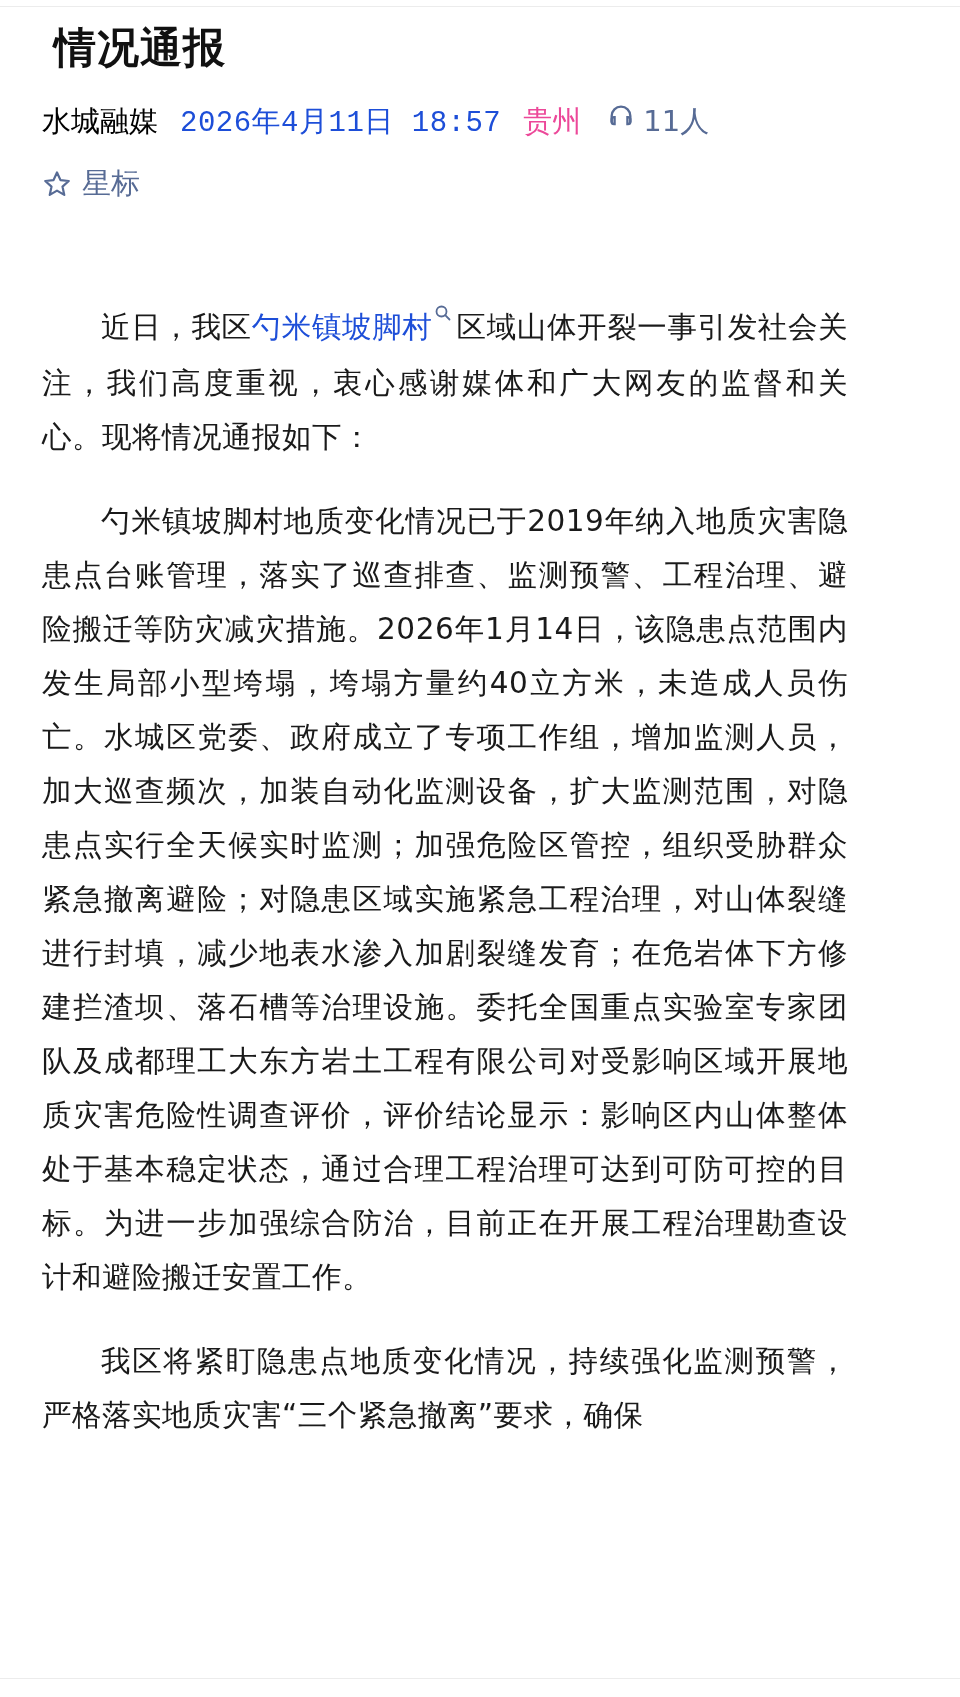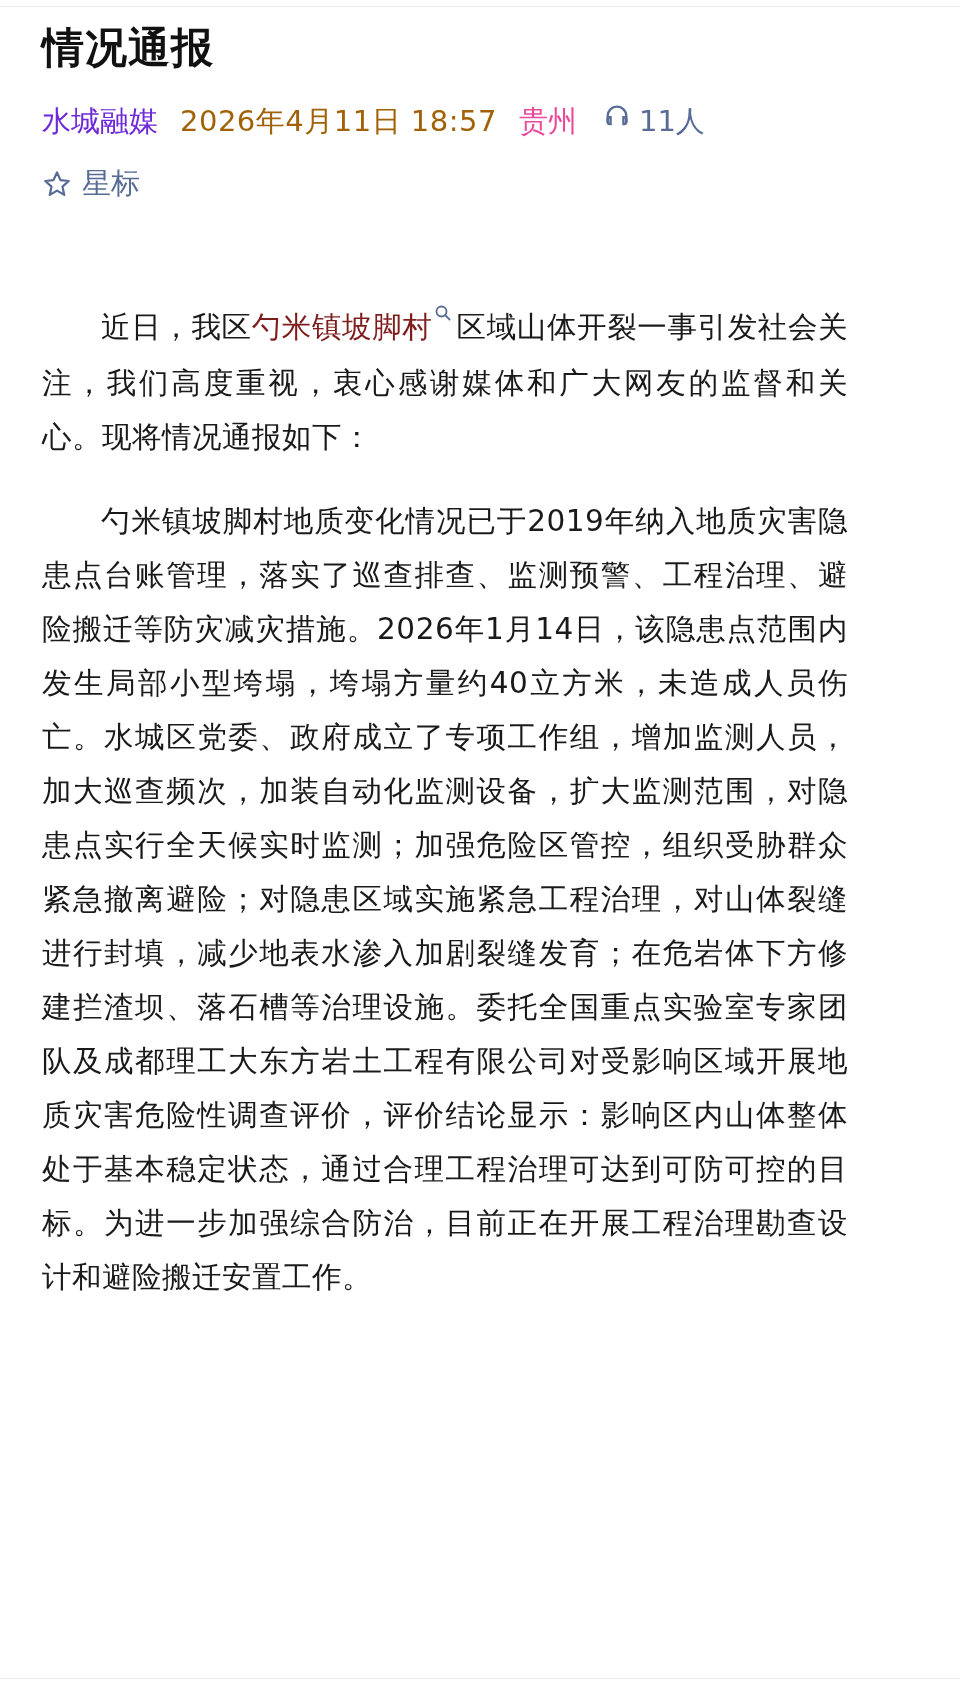--- a/index.html
+++ b/index.html
@@ -29,46 +29,47 @@
     .article {
       position: absolute;
       left: 42px;
       top: 0;
       width: 806px;
     }
     .title {
       margin: 0;
       position: absolute;
       top: 20px;
-      left: 0;
+      left: 12px;
       font-size: 42px;
       font-weight: bold;
       color: #111111;
       letter-spacing: 1px;
       line-height: 56px;
       white-space: nowrap;
     }
     .meta {
       position: absolute;
       top: 102px;
       left: 0;
       height: 40px;
       display: flex;
       align-items: center;
       font-size: 29px;
       white-space: nowrap;
     }
     .meta .account {
-      color: #6d28d9;
+      color: #000000;
       margin-right: 22px;
     }
     .meta .date {
-      color: #a16207;
+      color: #1d4ed8;
       margin-right: 22px;
       letter-spacing: 0.5px;
+      font-family: Liberation Mono, monospace;
     }
     .meta .location {
       color: #ec4899;
       margin-right: 26px;
     }
     .meta .listen {
       color: #576b95;
       display: flex;
     }
     .meta .listen svg {
@@ -102,21 +103,21 @@
     .para {
       margin: 0 0 30px 0;
       font-size: 29.5px;
       line-height: 54px;
       color: #1a1a1a;
       text-align: justify;
       text-indent: 2em;
       letter-spacing: 0.5px;
     }
     .link {
-      color: #7f1d1d;
+      color: #1d4ed8;
       cursor: pointer;
       font-family: Liberation Mono, monospace;
     }
     .search-mark {
       display: inline-block;
       width: 18px;
       height: 18px;
       vertical-align: top;
       margin-top: 4px;
       margin-left: 2px;
@@ -153,16 +154,17 @@
   </div>
 
   <div class="body">
     <p class="para"><span>近日，我区</span><span class="link">勺米镇坡脚村</span><svg class="search-mark" viewBox="0 0 18 18" fill="none" stroke="#576b95" stroke-width="1.8" stroke-linecap="round">
           <circle cx="7.5" cy="7.5" r="5"></circle>
           <path d="M11.2 11.2 L15.5 15.5"></path>
         </svg><span>区域山体开裂一事引发社会关注，我们高度重视，衷心感谢媒体和广大网友的监督和关心。现将情况通报如下：</span></p>
 
     <p class="para">勺米镇坡脚村地质变化情况已于2019年纳入地质灾害隐患点台账管理，落实了巡查排查、监测预警、工程治理、避险搬迁等防灾减灾措施。2026年1月14日，该隐患点范围内发生局部小型垮塌，垮塌方量约40立方米，未造成人员伤亡。水城区党委、政府成立了专项工作组，增加监测人员，加大巡查频次，加装自动化监测设备，扩大监测范围，对隐患点实行全天候实时监测；加强危险区管控，组织受胁群众紧急撤离避险；对隐患区域实施紧急工程治理，对山体裂缝进行封填，减少地表水渗入加剧裂缝发育；在危岩体下方修建拦渣坝、落石槽等治理设施。委托全国重点实验室专家团队及成都理工大东方岩土工程有限公司对受影响区域开展地质灾害危险性调查评价，评价结论显示：影响区内山体整体处于基本稳定状态，通过合理工程治理可达到可防可控的目标。为进一步加强综合防治，目前正在开展工程治理勘查设计和避险搬迁安置工作。</p>
 
+    <p class="para">我区将紧盯隐患点地质变化情况，持续强化监测预警，严格落实地质灾害“三个紧急撤离”要求，确保</p>
   </div>
 </div>
 
 <div class="bottom-rule"></div>
 
 </body></html>

